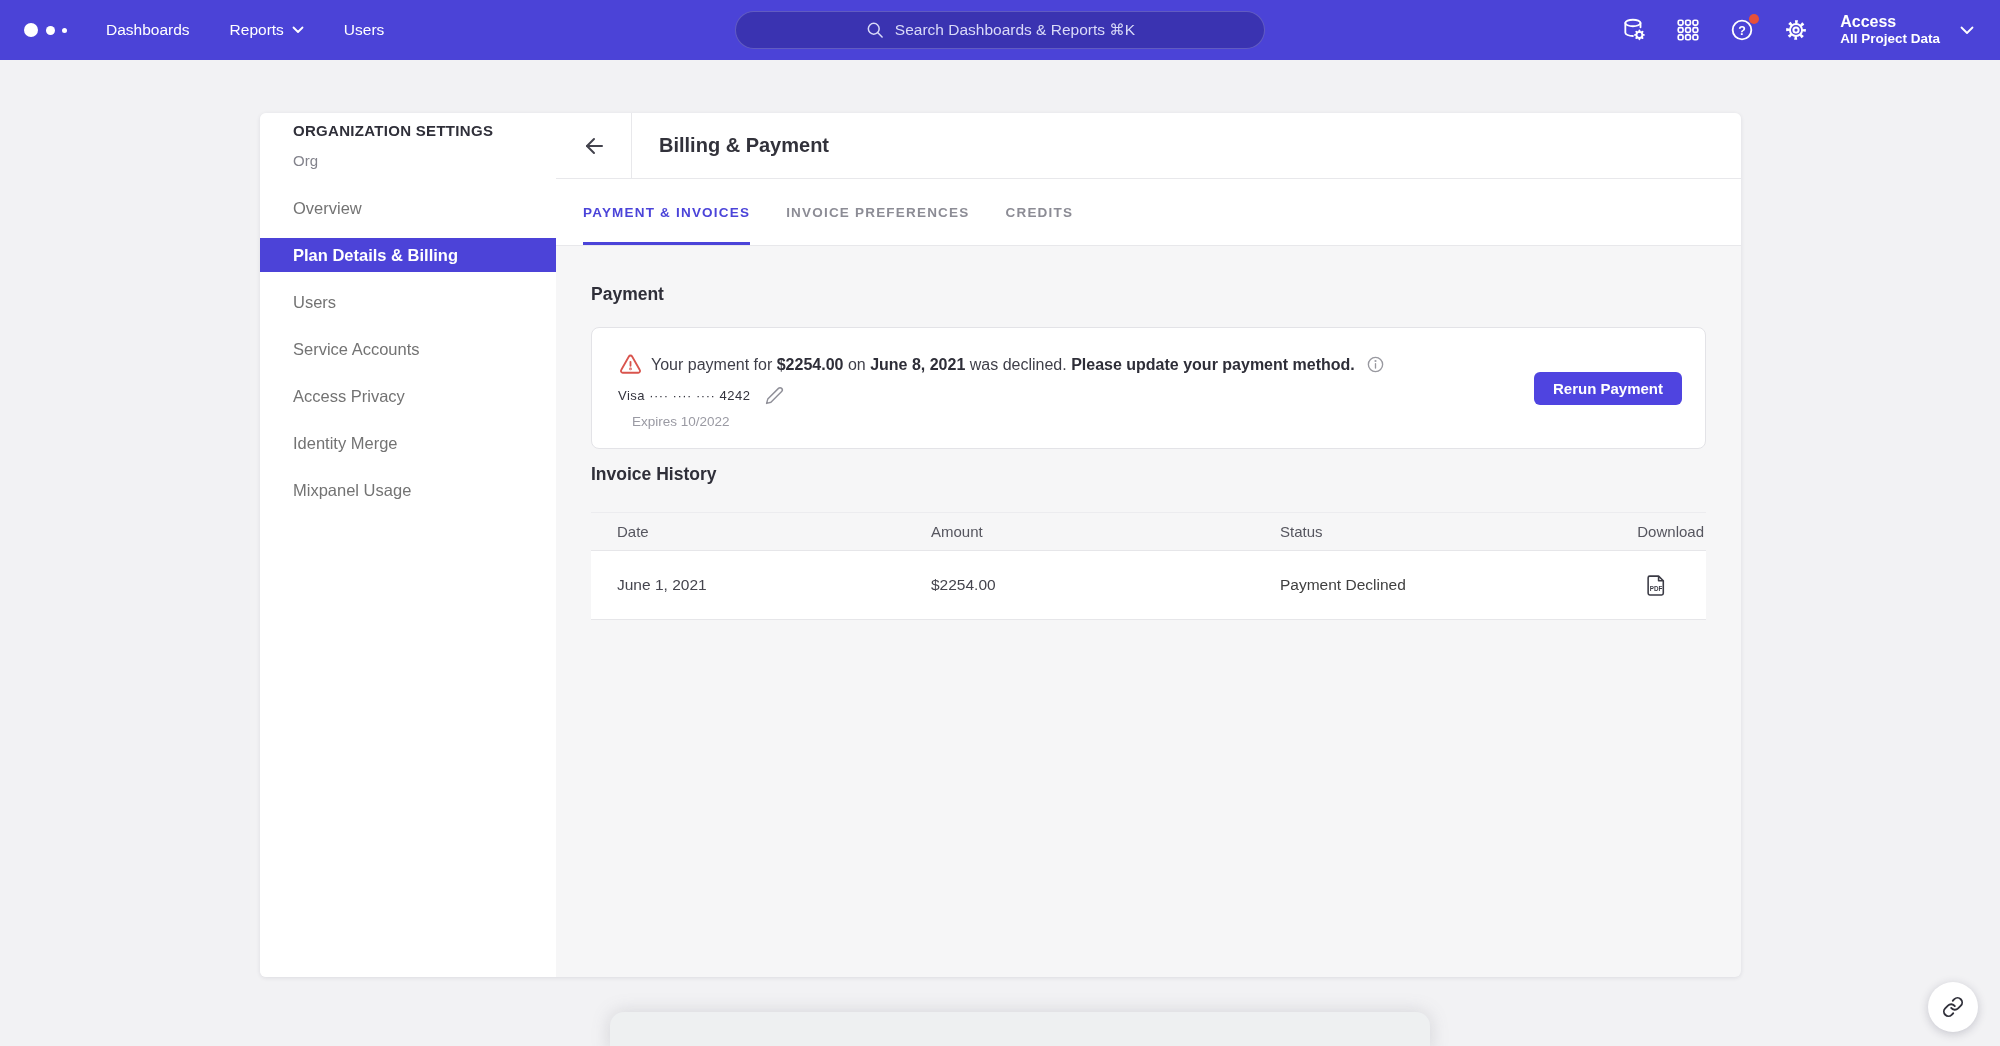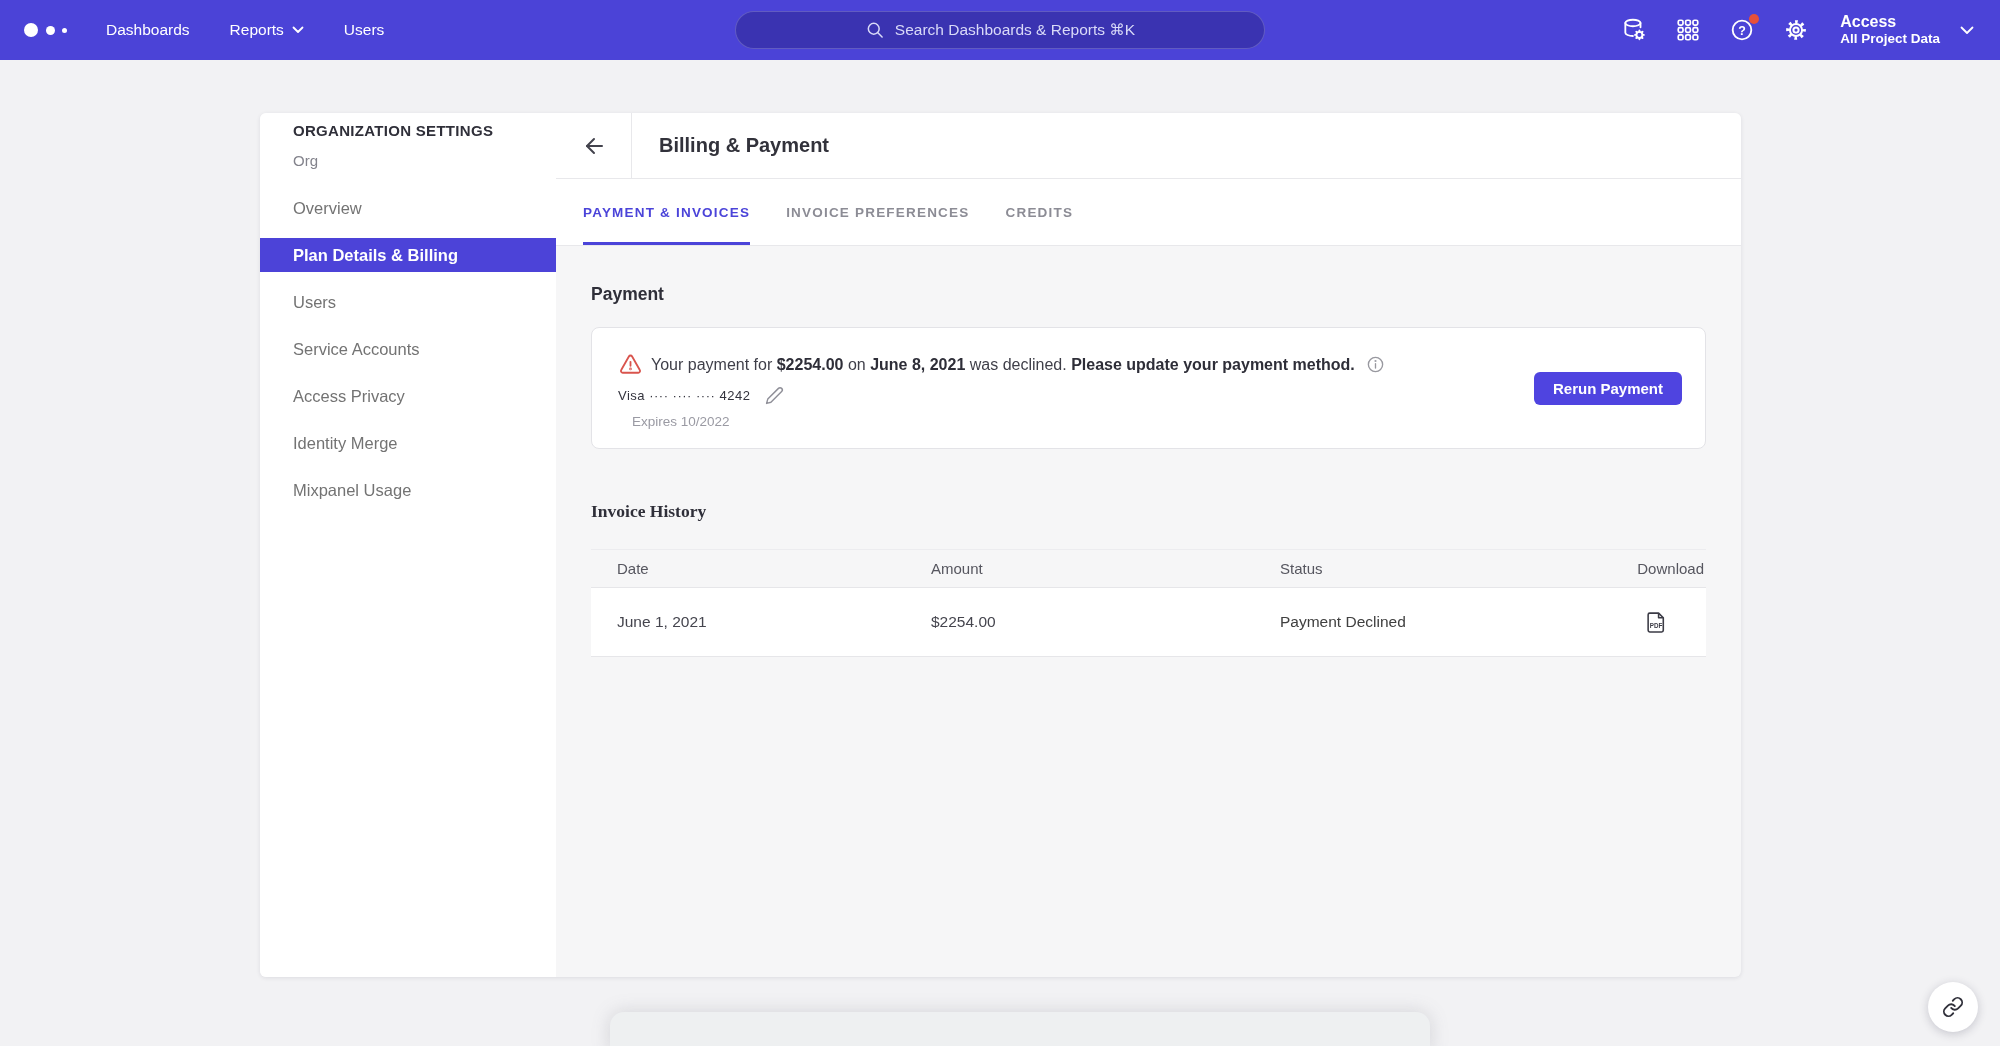--- a/index.html
+++ b/index.html
@@ -54,21 +54,21 @@
   .back-btn{width:76px;height:100%;display:flex;align-items:center;justify-content:center;border-right:1px solid #e8e8eb;cursor:pointer;color:#43434d;box-sizing:border-box;}
   .page-title{margin-left:27px;font-size:20px;font-weight:bold;color:#32323b;}
   .tabbar{height:66px;background:#fff;border-bottom:1px solid #e8e8eb;display:flex;align-items:stretch;padding-left:27px;flex-shrink:0;}
   .tab{display:flex;align-items:center;margin-right:36px;position:relative;font-size:13.5px;font-weight:bold;letter-spacing:1.2px;color:#8c8c95;cursor:pointer;}
   .tab.active{color:#4b44d9;}
   .tab.active::after{content:"";position:absolute;left:0;right:0;bottom:0;height:3px;background:#4b44d9;}
 
   .panel-body{flex:1;padding:0 35px;position:relative;}
   .section-heading{font-size:17.5px;font-weight:bold;color:#2f2f39;}
   .h-payment{margin-top:38px;}
-  .h-invoice{margin-top:52px;font-family:Liberation Serif, serif;}
+  .h-invoice{margin-top:15px;}
 
   .alert-card{
     margin-top:22px;height:122px;background:#fff;border:1px solid #e3e3e7;border-radius:8px;
     position:relative;box-sizing:border-box;
   }
   .alert-row{position:absolute;left:27px;top:25px;display:flex;align-items:center;}
   .alert-text{margin-left:9px;font-size:16px;color:#3f3f49;}
   .alert-text b{color:#2e2e38;}
   .info-ic{margin-left:11px;display:flex;cursor:pointer;}
   .visa-row{position:absolute;left:26px;top:58px;display:flex;align-items:center;}

